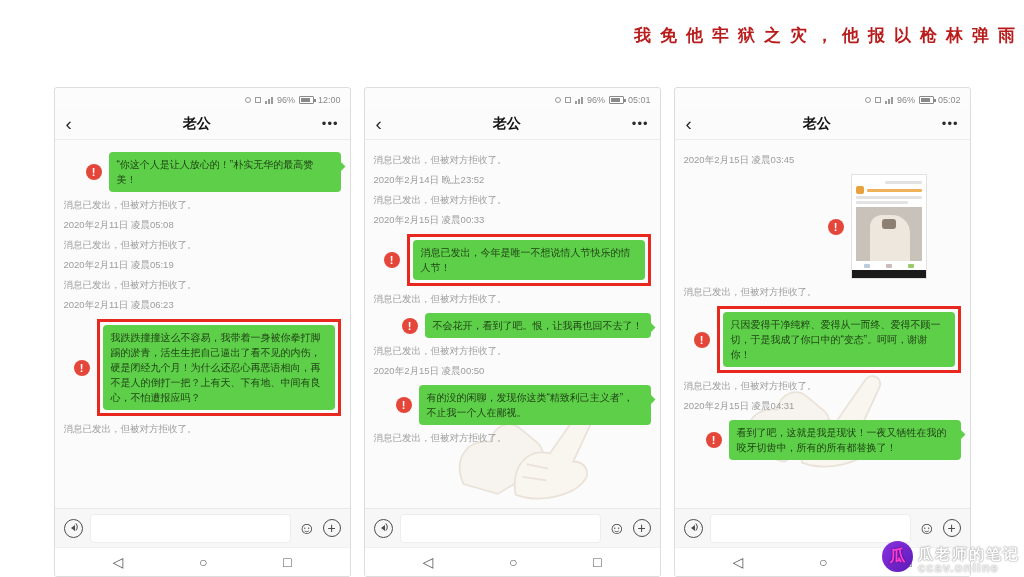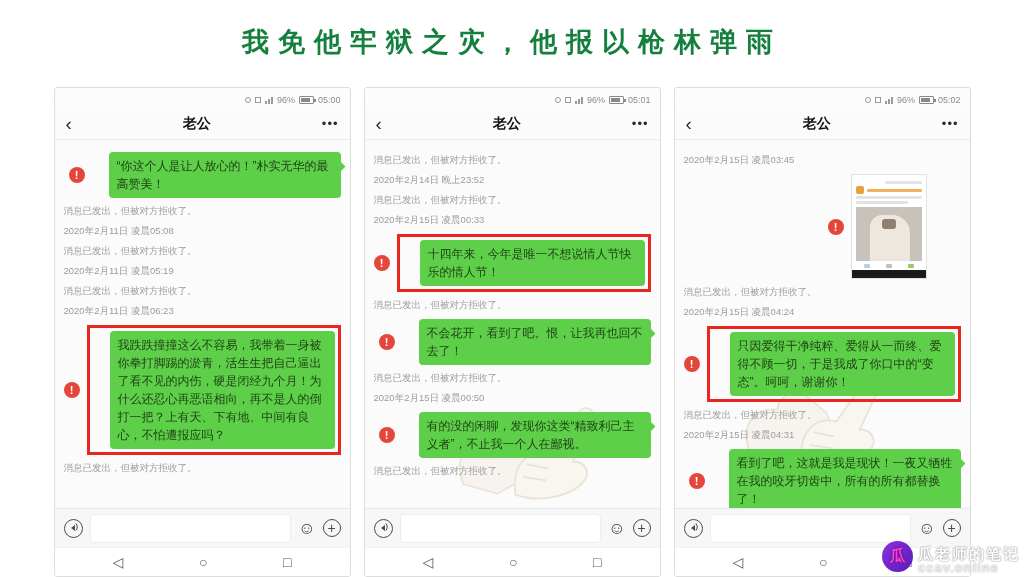--- a/index.html
+++ b/index.html
@@ -1,19 +1,19 @@
 <!DOCTYPE html>
 <html><head>
 <meta charset="utf-8">
 <style>
   html,body{margin:0;padding:0;background:#fff;width:1024px;height:577px;overflow:hidden;
     font-family:"Liberation Sans","DejaVu Sans",sans-serif;}
   .stage{position:relative;width:1024px;height:577px;background:#fff;}
-  .main-title{position:absolute;top:24px;left:0;width:100%;text-align:center;
-    font-size:27px;font-weight:bold;color:#15803d;letter-spacing:9px;}
+  .main-title{position:absolute;top:24px;left:0;width:100%;text-align:right;
+    font-size:17px;font-weight:bold;color:#b91c1c;letter-spacing:9px;}
   .phones{position:absolute;top:87px;left:0;width:100%;display:flex;justify-content:center;gap:13px;}
   .phone{width:297px;height:490px;border:1px solid #ddd;border-radius:3px;background:#fcfcfc;
     display:flex;flex-direction:column;overflow:hidden;box-sizing:border-box;}
   
   .statusbar{height:17px;display:flex;justify-content:flex-end;align-items:center;gap:4px;
     padding:3px 9px 0;color:#8a8a8a;font-size:9px;}
   .sig{display:flex;align-items:flex-end;gap:1px;height:8px;}
   .sig i{display:block;width:2px;background:#9a9a9a;}
   .sig i:nth-child(1){height:3px}.sig i:nth-child(2){height:5px}.sig i:nth-child(3){height:7px}
   .dot-ico{width:6px;height:6px;border:1px solid #9a9a9a;border-radius:50%;box-sizing:border-box;}
@@ -27,22 +27,22 @@
   .navtitle{flex:1;text-align:center;font-weight:bold;font-size:14px;color:#111;}
   .more{font-size:13px;color:#2b2b2b;letter-spacing:1px;}
   
   .chat{flex:1;position:relative;padding:7px 9px 2px;background:#fbfbfb;overflow:hidden;}
   .chat-inner{position:relative;z-index:2;}
   .hands{position:absolute;z-index:1;left:50%;bottom:4px;transform:translateX(-42%);opacity:.55;}
   .sysline{text-align:left;font-size:9.5px;color:#9c9c9c;margin:7px 0;position:relative;z-index:2;}
   .msg-row{display:flex;justify-content:flex-end;align-items:center;margin:5px 0;position:relative;z-index:2;}
   .err{width:16px;height:16px;border-radius:50%;background:#e5463a;color:#fff;font-weight:bold;
     font-size:11px;display:flex;align-items:center;justify-content:center;margin-right:7px;flex:none;}
-  .bubble{background:#5ecf49;border-radius:4px;padding:5px 8px;font-size:12px;line-height:1.5;
-    color:#1d3f14;max-width:216px;position:relative;margin-left:17px;}
+  .bubble{background:#5ecf49;border-radius:4px;padding:5px 8px;font-size:10px;line-height:1.5;
+    color:#1d3f14;max-width:216px;position:relative;}
   .bubble::after{content:"";position:absolute;right:-3px;top:11px;width:7px;height:7px;background:#5ecf49;transform:rotate(45deg);}
   .redbox{border:3px solid #e8281e;padding:3px;background:transparent;}
   .redbox .bubble::after{display:none;}
   
   .imgcard{width:76px;background:#fff;border:1px solid #e2e2e2;padding:4px 4px 0;box-sizing:border-box;}
   .ic-line{height:3px;background:#e3e3e3;border-radius:1px;margin:2px 0;}
   .ic-line.short{width:55%;margin-left:auto;}
   .ic-avrow{display:flex;align-items:center;gap:3px;margin:2px 0;}
   .ic-av{width:8px;height:8px;background:#e8a13c;border-radius:2px;flex:none;}
   .ic-name{height:3px;background:#f0b25a;flex:1;border-radius:1px;}
@@ -91,21 +91,21 @@
       <div class="statusbar">
         <span class="dot-ico"></span>
         <span class="sq-ico"></span>
         <span class="sig">
             <i></i>
             <i></i>
             <i></i>
           </span>
         <span>96%</span>
         <span class="batt"></span>
-        <span>05:00</span>
+        <span>12:00</span>
       </div>
       <div class="navbar">
         <span class="back">‹</span>
         <span class="navtitle">老公</span>
         <span class="more">•••</span>
       </div>
       <div class="chat">
         <div class="chat-inner">
           <div class="msg-row">
             <span class="err">!</span>
@@ -164,21 +164,21 @@
           <path d="M100,98 L124,103 M96,112 L122,116" stroke="#ddcfbd" stroke-width="2" fill="none"></path>
         </svg>
         <div class="chat-inner">
           <div class="sysline">消息已发出，但被对方拒收了。</div>
           <div class="sysline">2020年2月14日 晚上23:52</div>
           <div class="sysline">消息已发出，但被对方拒收了。</div>
           <div class="sysline">2020年2月15日 凌晨00:33</div>
           <div class="msg-row">
             <span class="err">!</span>
             <div class="redbox">
-              <div class="bubble">十四年来，今年是唯一不想说情人节快乐的情人节！</div>
+              <div class="bubble">消息已发出，今年是唯一不想说情人节快乐的情人节！</div>
             </div>
           </div>
           <div class="sysline">消息已发出，但被对方拒收了。</div>
           <div class="msg-row">
             <span class="err">!</span>
             <div class="bubble">不会花开，看到了吧。恨，让我再也回不去了！</div>
           </div>
           <div class="sysline">消息已发出，但被对方拒收了。</div>
           <div class="sysline">2020年2月15日 凌晨00:50</div>
           <div class="msg-row">
@@ -240,21 +240,20 @@
               <div class="ic-photo"></div>
               <div class="ic-icons">
                   <i></i>
                   <i></i>
                   <i></i>
                 </div>
               <div class="ic-bar"></div>
             </div>
           </div>
           <div class="sysline">消息已发出，但被对方拒收了。</div>
-          <div class="sysline">2020年2月15日 凌晨04:24</div>
           <div class="msg-row">
             <span class="err">!</span>
             <div class="redbox">
               <div class="bubble">只因爱得干净纯粹、爱得从一而终、爱得不顾一切，于是我成了你口中的“变态”。呵呵，谢谢你！</div>
             </div>
           </div>
           <div class="sysline">消息已发出，但被对方拒收了。</div>
           <div class="sysline">2020年2月15日 凌晨04:31</div>
           <div class="msg-row">
             <span class="err">!</span>

